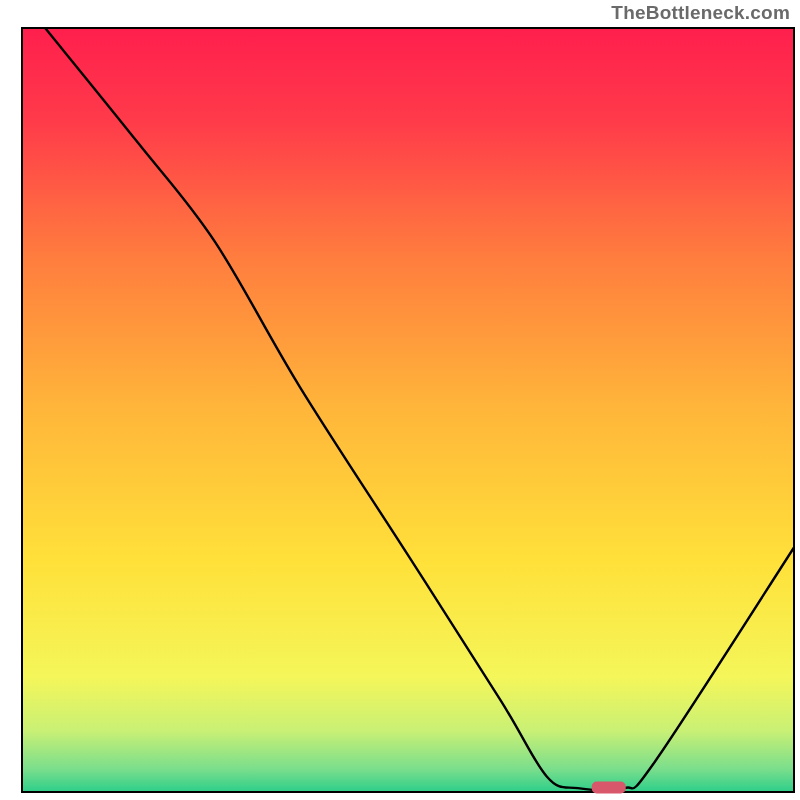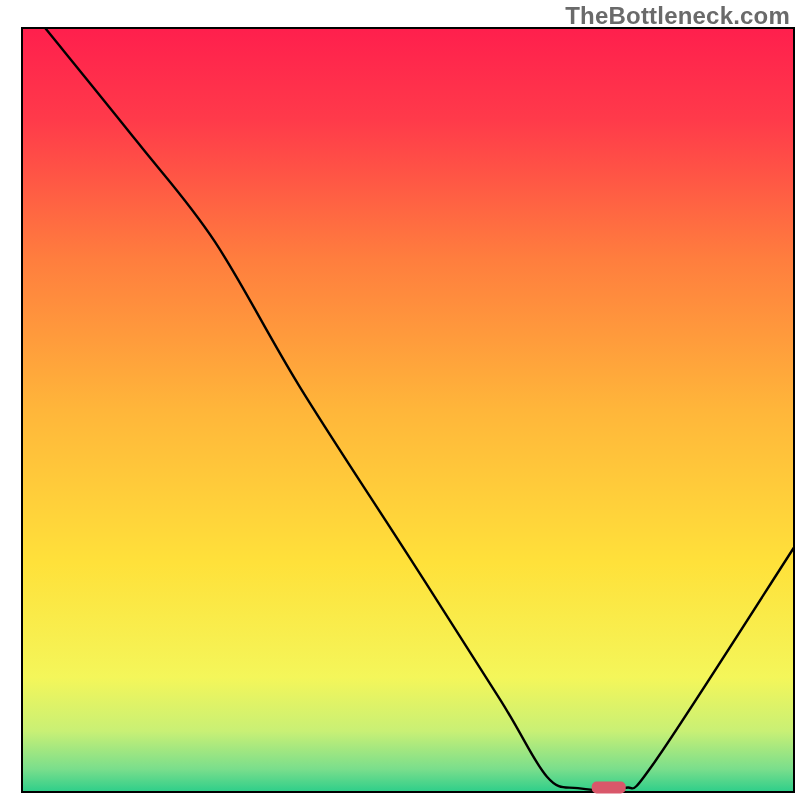--- a/index.html
+++ b/index.html
@@ -12,21 +12,21 @@
   }
   .stage {
     position: relative;
     width: 800px;
     height: 800px;
   }
   .watermark {
     position: absolute;
     top: 2px;
     right: 10px;
-    font-size: 24px;
+    font-size: 19px;
     font-weight: 600;
     color: #6a6a6a;
     letter-spacing: 0.2px;
     text-align: right;
   }
   svg {
     position: absolute;
     top: 0;
     left: 0;
   }

